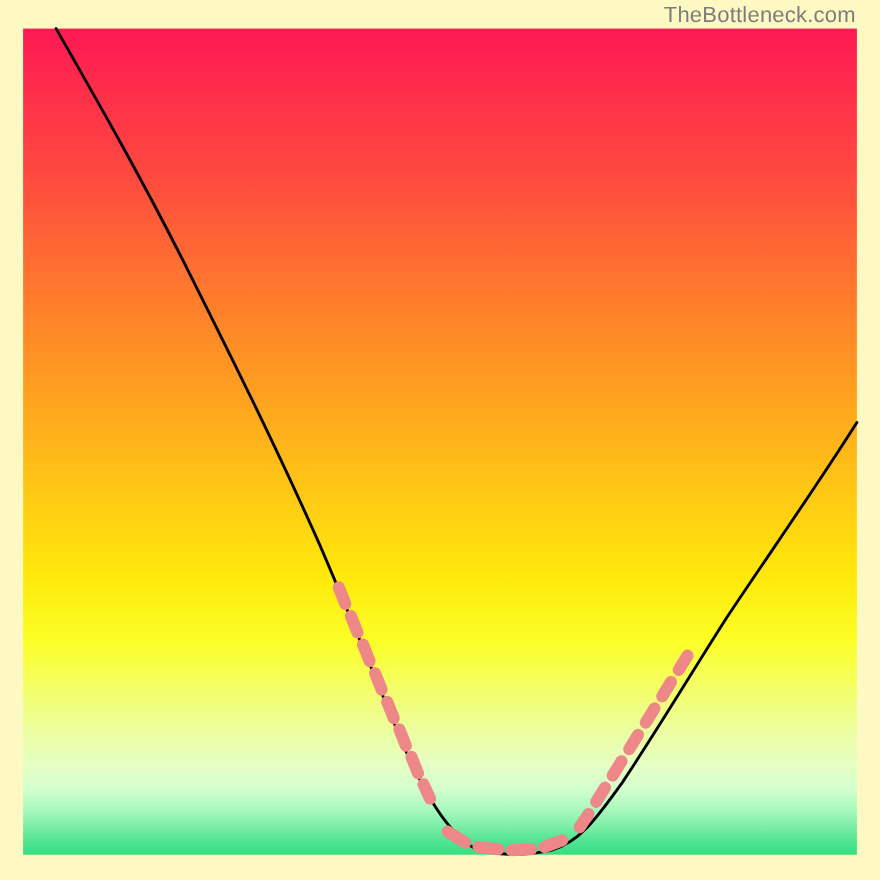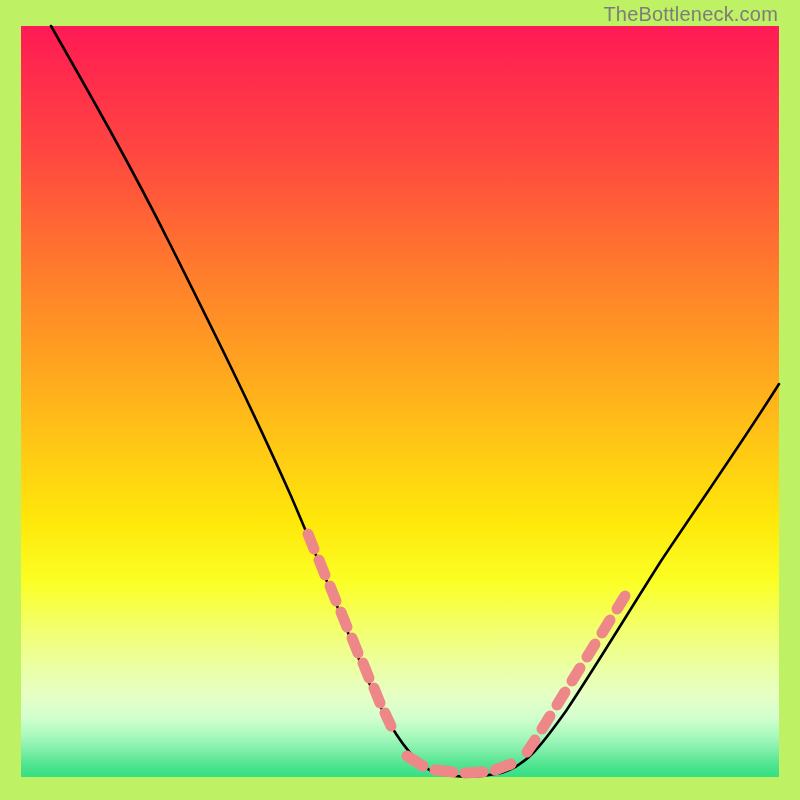--- a/index.html
+++ b/index.html
@@ -9,21 +9,21 @@
     height: 800px;
     background: #000;
     overflow: hidden;
   }
   .frame {
     position: absolute;
     left: 0;
     top: 0;
     width: 800px;
     height: 800px;
-    background: #bef264;
+    background: #fef9c3;
   }
   .plot-area {
     position: absolute;
     left: 21px;
     top: 26px;
     width: 758px;
     height: 751px;
     
     background: linear-gradient(to bottom,
       #ff1a55 0%,

